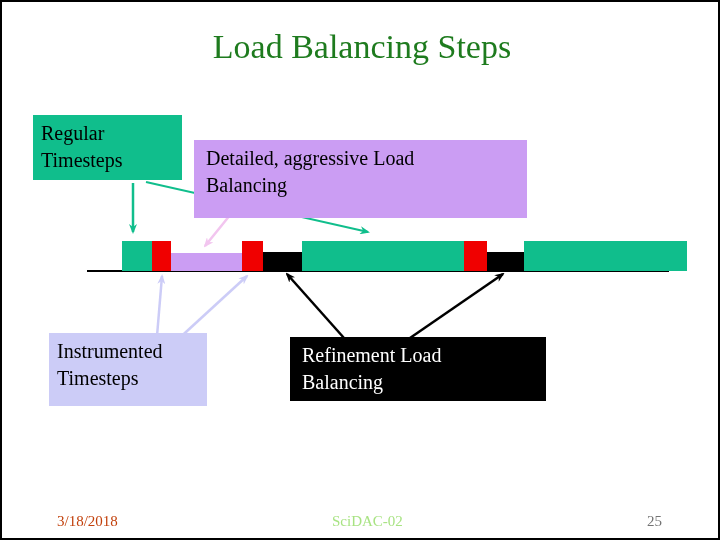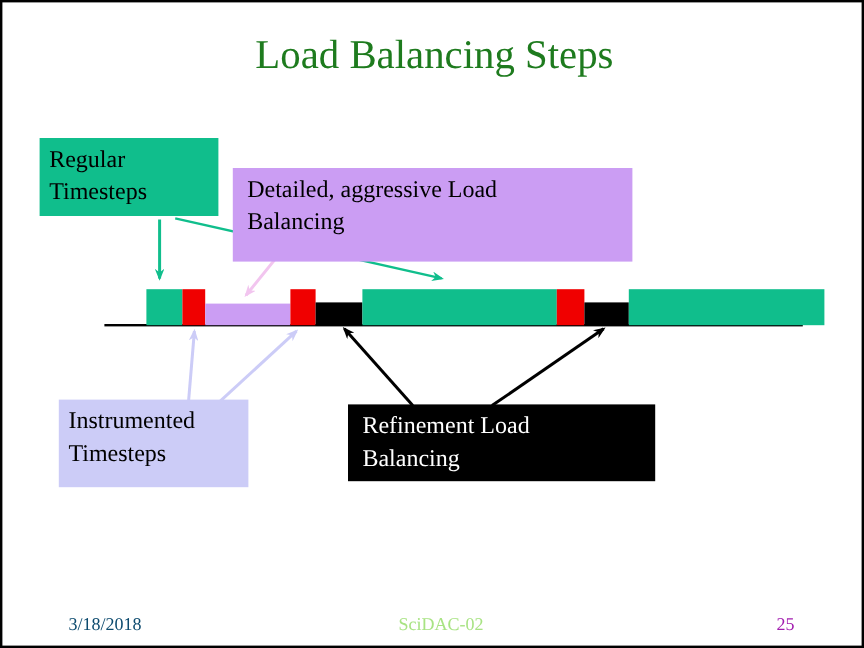--- a/index.html
+++ b/index.html
@@ -91,17 +91,17 @@
 
   <div class="labelbox box-detailed" id="box-detailed" style="background: rgb(203, 157, 243);">Detailed, aggressive Load
 Balancing</div>
 
   <div class="labelbox box-instrumented" id="box-instrumented" style="background: rgb(204, 204, 247);">Instrumented
 Timesteps</div>
 
   <div class="labelbox box-refinement" id="box-refinement" style="background: rgb(0, 0, 0);">Refinement Load
 Balancing</div>
 
-  <div class="footer-item footer-date" style="color: #0c4a6e;">3/18/2018</div>
+  <div class="footer-item footer-date" style="color: #c2410c;">3/18/2018</div>
   <div class="footer-item footer-conf" style="color: rgb(168, 227, 131);">SciDAC-02</div>
-  <div class="footer-item footer-page" style="color: #a21caf;">25</div>
+  <div class="footer-item footer-page" style="color: #737373;">25</div>
 
 </div>
 
 </body></html>

